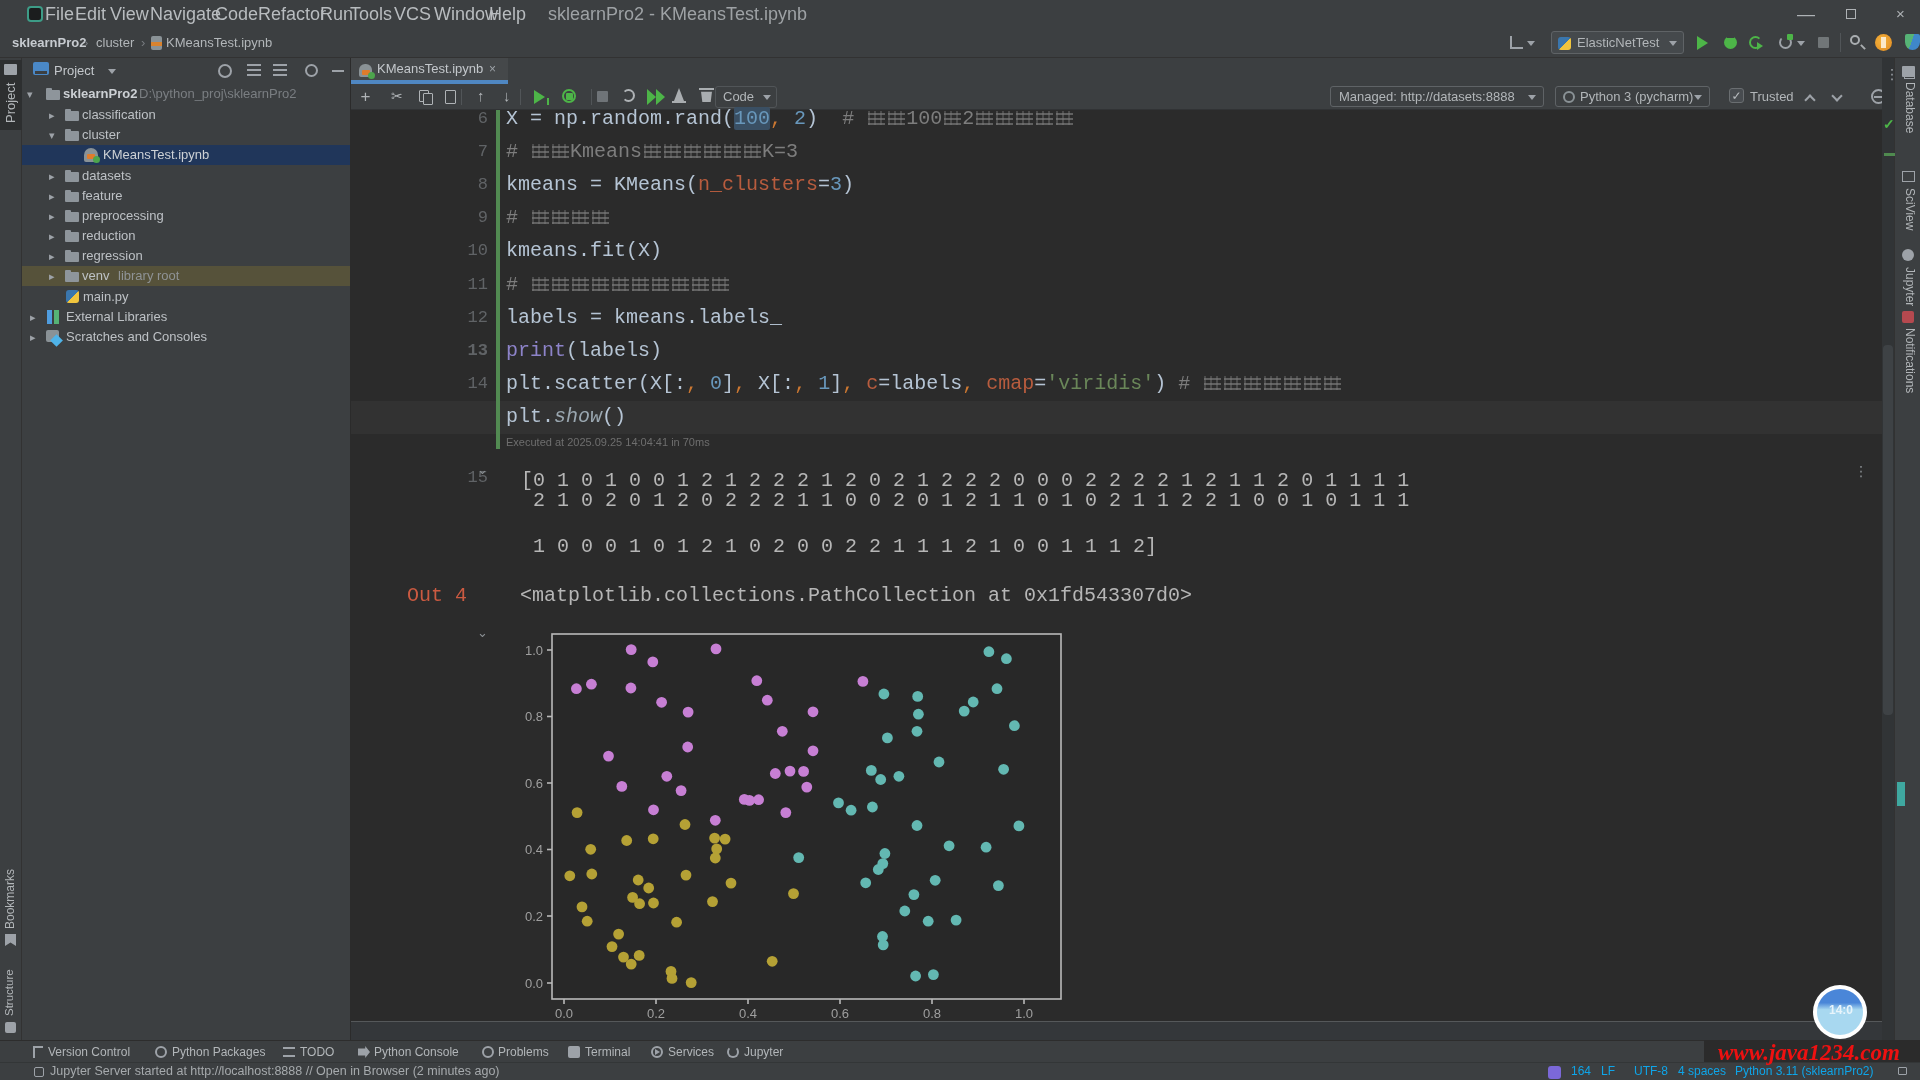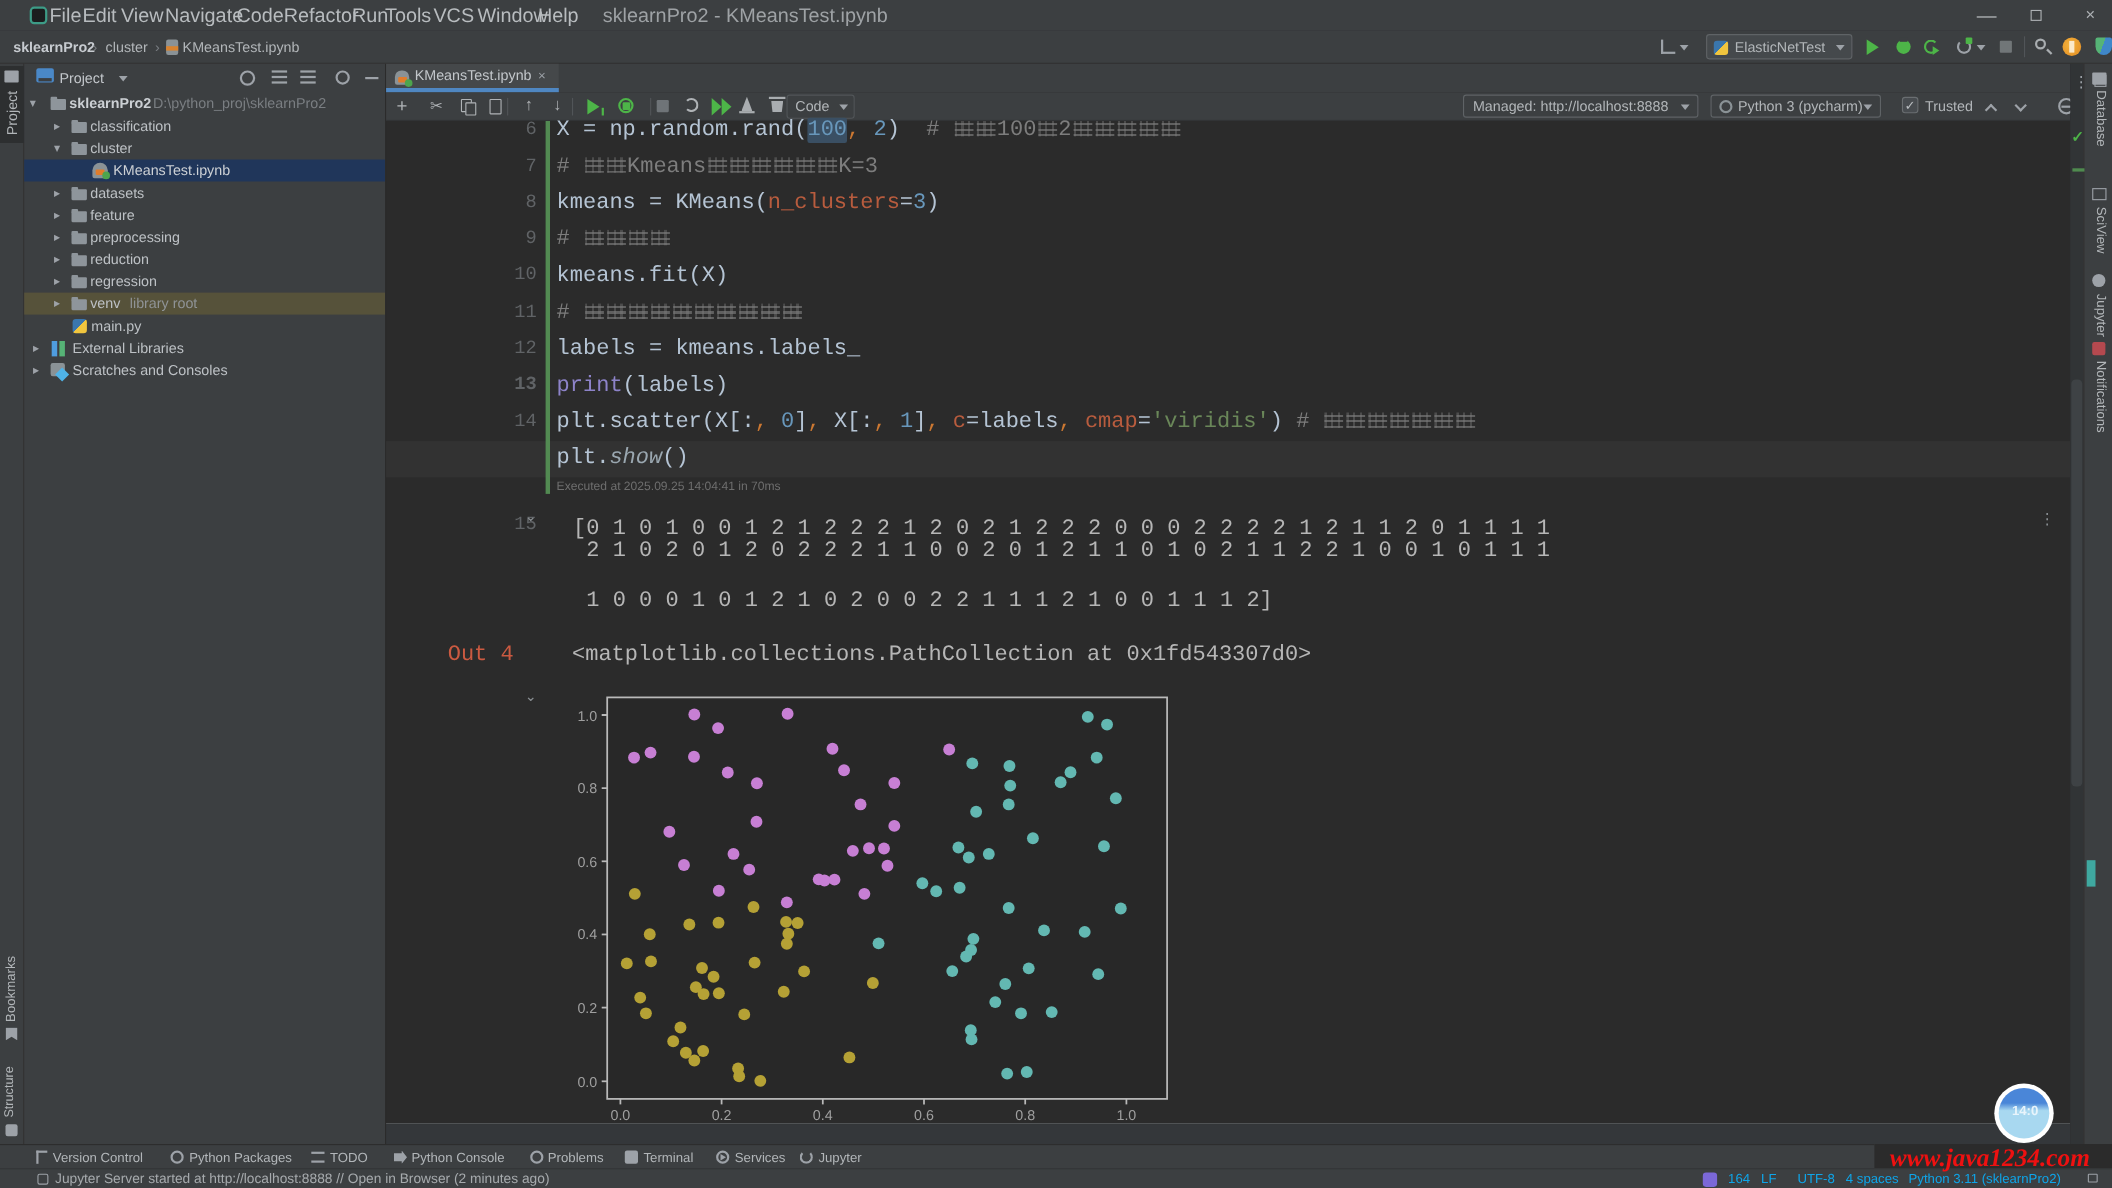--- a/index.html
+++ b/index.html
@@ -223,21 +223,21 @@
     <div class="abs" style="left:271px;top:5px;width:13px;height:13px;border:2px solid #afb3b6;border-radius:50%;border-left-color:transparent;"></div>
     <div class="abs" style="left:296px;top:5px;width:0;height:0;border-left:9px solid #4db548;border-top:8px solid transparent;border-bottom:8px solid transparent;"></div>
     <div class="abs" style="left:305px;top:5px;width:0;height:0;border-left:9px solid #4db548;border-top:8px solid transparent;border-bottom:8px solid transparent;"></div>
     <div class="abs" style="left:323px;top:4px;width:10px;height:13px;background:#a9adb0;clip-path:polygon(50% 0,100% 100%,0 100%);"></div>
     <div class="abs" style="left:321px;top:17px;width:14px;height:2px;background:#a9adb0;"></div>
     <div class="abs" style="left:350px;top:6px;width:11px;height:12px;background:#a9adb0;clip-path:polygon(0 15%,100% 15%,88% 100%,12% 100%);"></div>
     <div class="abs" style="left:348px;top:4px;width:15px;height:2px;background:#a9adb0;"></div>
     <div class="abs" style="left:364px;top:2px;width:62px;height:22px;border:1px solid #515558;border-radius:3px;"></div>
     <div class="abs" style="left:372px;top:0;height:26px;line-height:26px;font-size:13px;color:#b2b6b9;">Code</div>
     <div class="abs" style="left:412px;top:11px;width:0;height:0;border-left:4px solid transparent;border-right:4px solid transparent;border-top:5px solid #9da2a8;"></div>
-    <div class="box" style="left:979px;top:2px;width:214px;height:21px;line-height:19px;"><span style="margin-left:8px;">Managed: http://localhost:8888</span><span style="position:absolute;right:7px;top:8px;width:0;height:0;border-left:4px solid transparent;border-right:4px solid transparent;border-top:5px solid #9da2a8;"></span></div>
+    <div class="box" style="left:979px;top:2px;width:214px;height:21px;line-height:19px;"><span style="margin-left:8px;">Managed: http://datasets:8888</span><span style="position:absolute;right:7px;top:8px;width:0;height:0;border-left:4px solid transparent;border-right:4px solid transparent;border-top:5px solid #9da2a8;"></span></div>
     <div class="box" style="left:1204px;top:2px;width:155px;height:21px;line-height:19px;"><span style="position:absolute;left:7px;top:4px;width:12px;height:12px;border:2px solid #8a9296;border-radius:50%;box-sizing:border-box;"></span><span style="margin-left:24px;">Python 3 (pycharm)</span><span style="position:absolute;right:7px;top:8px;width:0;height:0;border-left:4px solid transparent;border-right:4px solid transparent;border-top:5px solid #9da2a8;"></span></div>
     <div class="abs" style="left:1378px;top:4px;width:15px;height:15px;border:1px solid #6a6e71;border-radius:3px;background:#484c50;color:#b8bcbf;font-size:12px;line-height:14px;text-align:center;">✓</div>
     <div class="abs" style="left:1399px;top:0;height:26px;line-height:26px;font-size:13px;color:#b2b6b9;">Trusted</div>
     <div class="abs" style="left:1455px;top:12px;width:8px;height:8px;border-left:2px solid #9da2a8;border-top:2px solid #9da2a8;transform:rotate(45deg);"></div>
     <div class="abs" style="left:1482px;top:8px;width:8px;height:8px;border-left:2px solid #9da2a8;border-bottom:2px solid #9da2a8;transform:rotate(-45deg);"></div>
     <div class="abs" style="left:1520px;top:5px;width:15px;height:15px;border:2px solid #9da2a8;border-radius:50%;box-sizing:border-box;"></div>
         <div class="abs" style="left:1523px;top:11.5px;width:9px;height:2px;background:#9da2a8;"></div>
   </div>
 
   <div class="abs" style="left:0;top:342.5px;width:1531px;height:33px;background:#323232;"></div>

